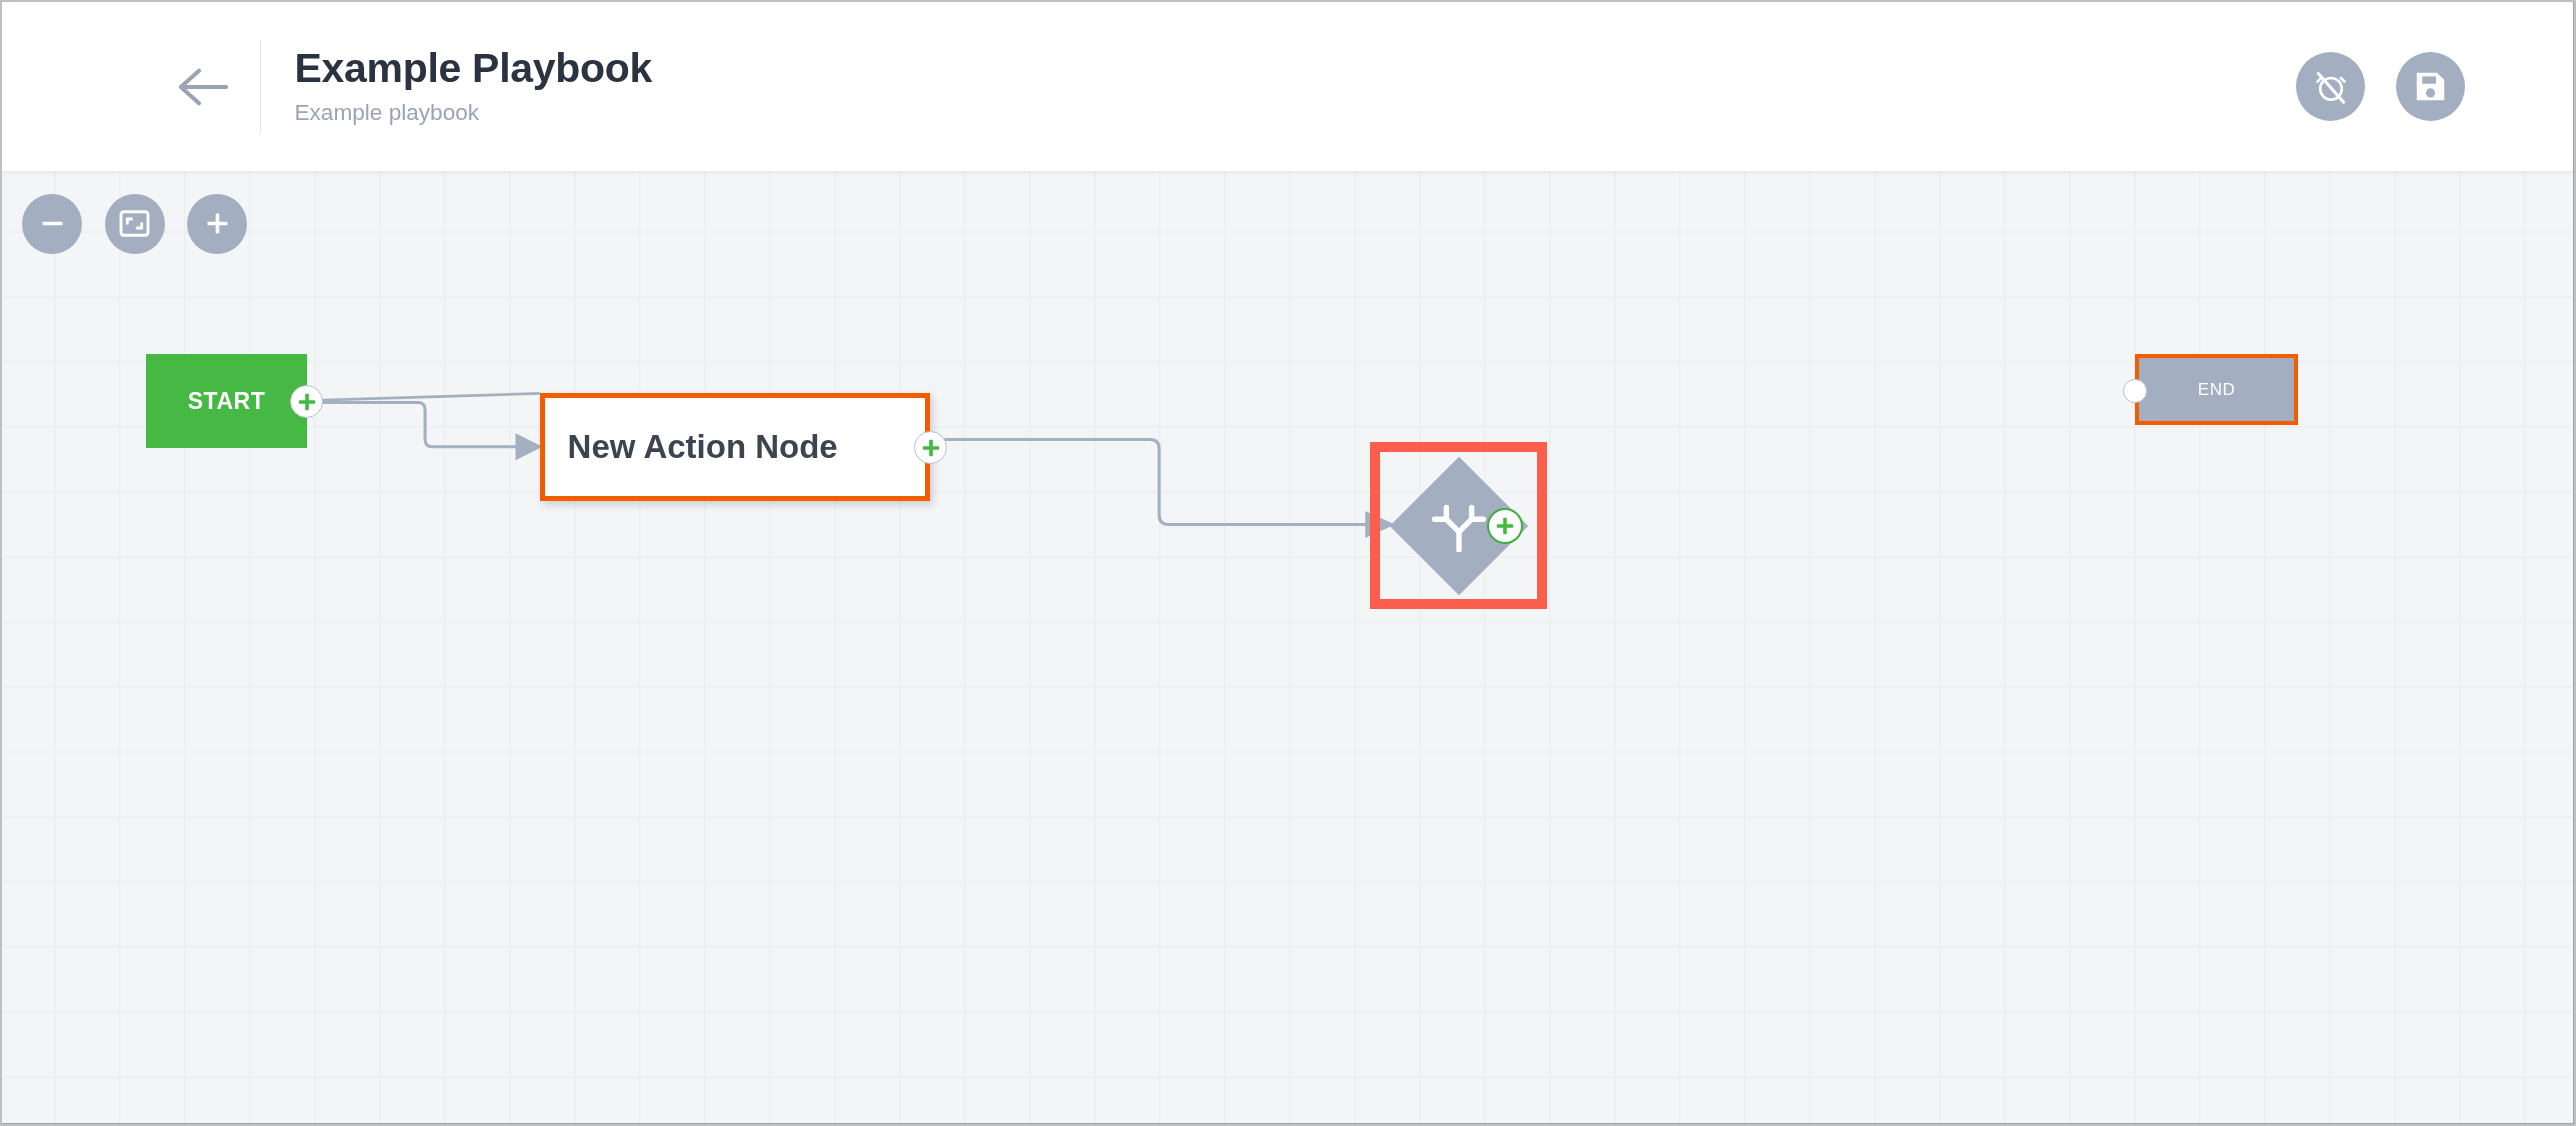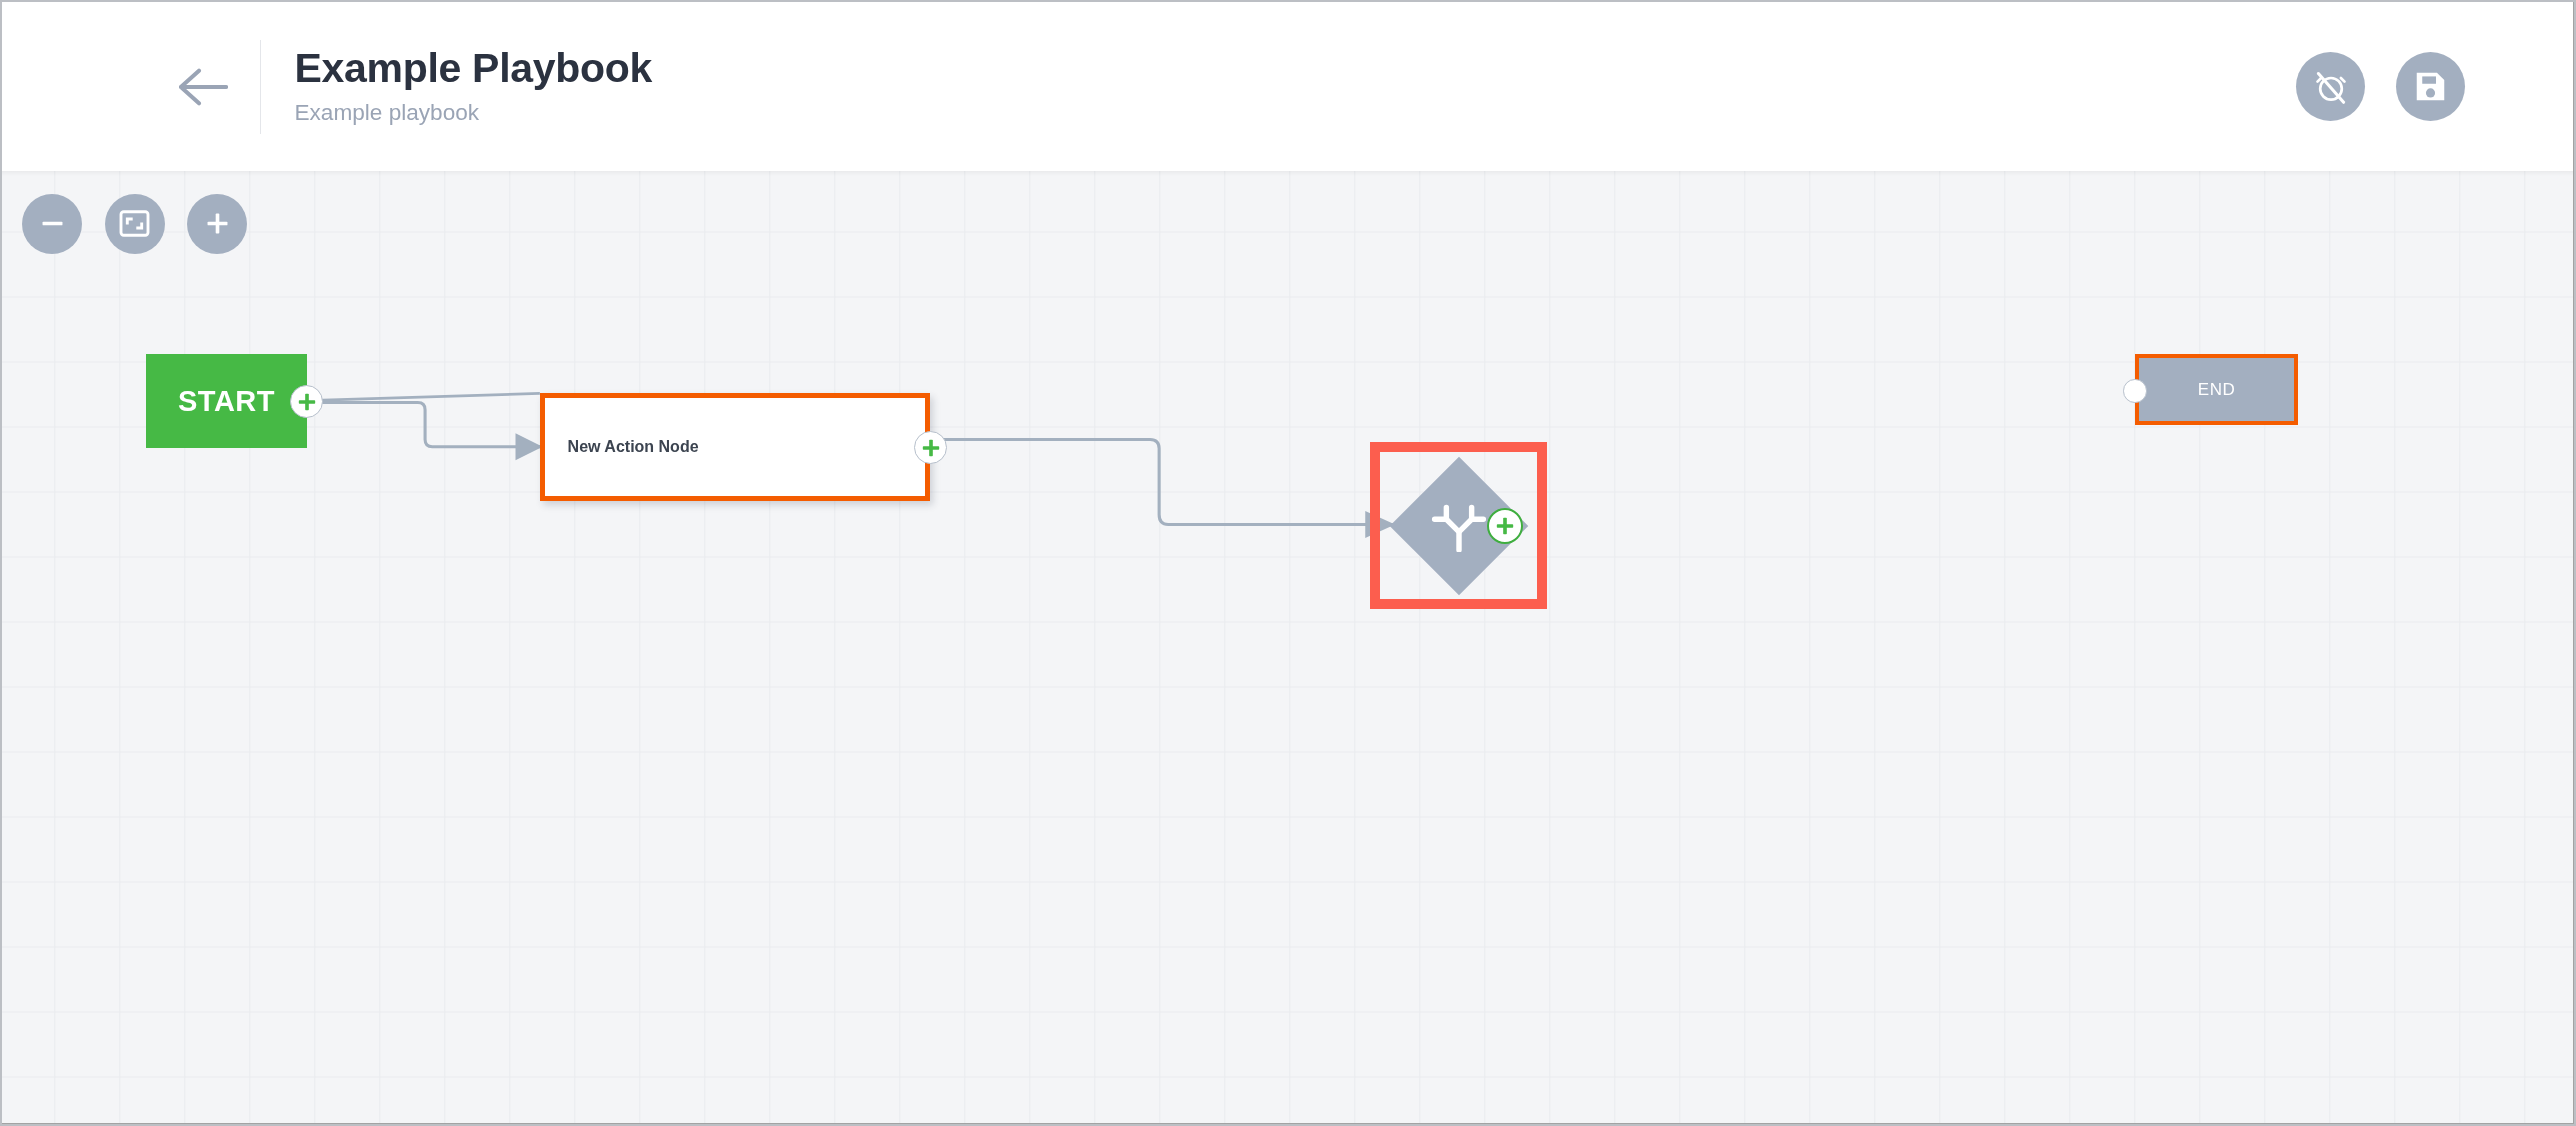--- a/index.html
+++ b/index.html
@@ -166,42 +166,42 @@
     width: 161px;
     height: 94px;
     background: #46b945;
     display: flex;
     align-items: center;
     justify-content: center;
     cursor: pointer;
   }
   .node-start .label {
     color: #ffffff;
-    font-size: 29px;
+    font-size: 23px;
     font-weight: bold;
     letter-spacing: 0.5px;
     font-stretch: condensed;
   }
 
   .node-action {
     left: 538px;
     top: 222px;
     width: 390px;
     height: 108px;
     background: #ffffff;
     border: 5.4px solid #f45c00;
     display: flex;
     align-items: center;
     cursor: pointer;
     box-shadow: 2.7px 3.6px 7.2px rgba(40,50,70,0.18);
   }
   .node-action .label {
     margin-left: 22.6px;
     color: #3c4450;
-    font-size: 16px;
+    font-size: 33px;
     font-weight: bold;
     font-stretch: condensed;
     white-space: nowrap;
   }
 
   .node-decision-wrap {
     left: 1368px;
     top: 271px;
     width: 177px;
     height: 167px;

